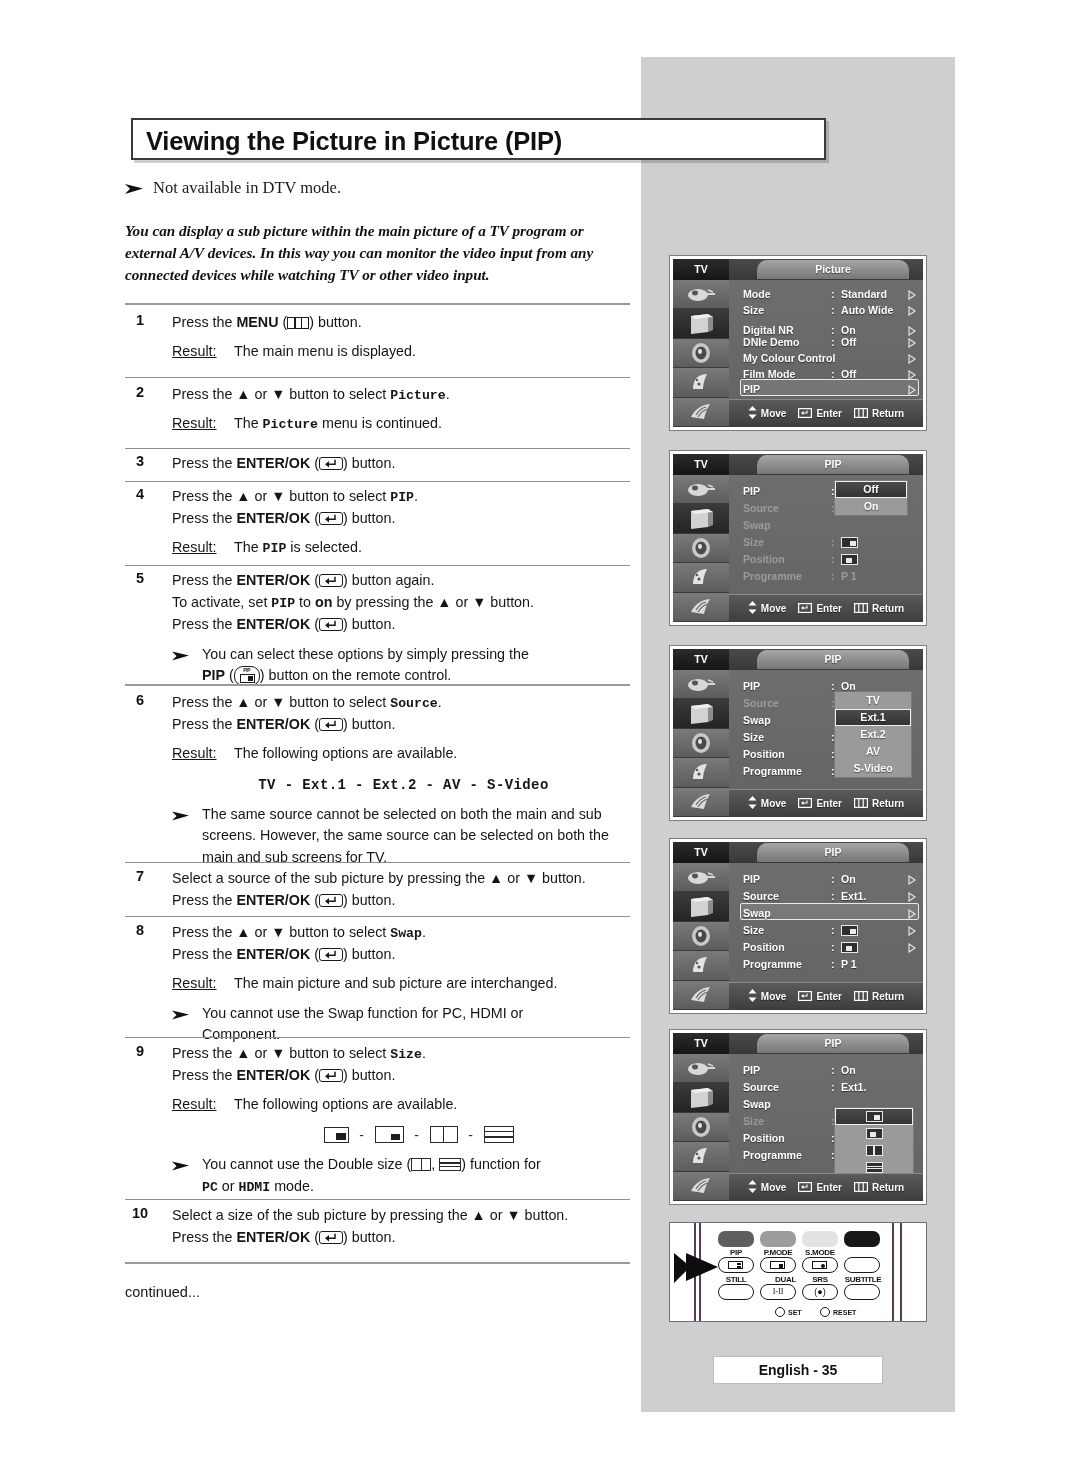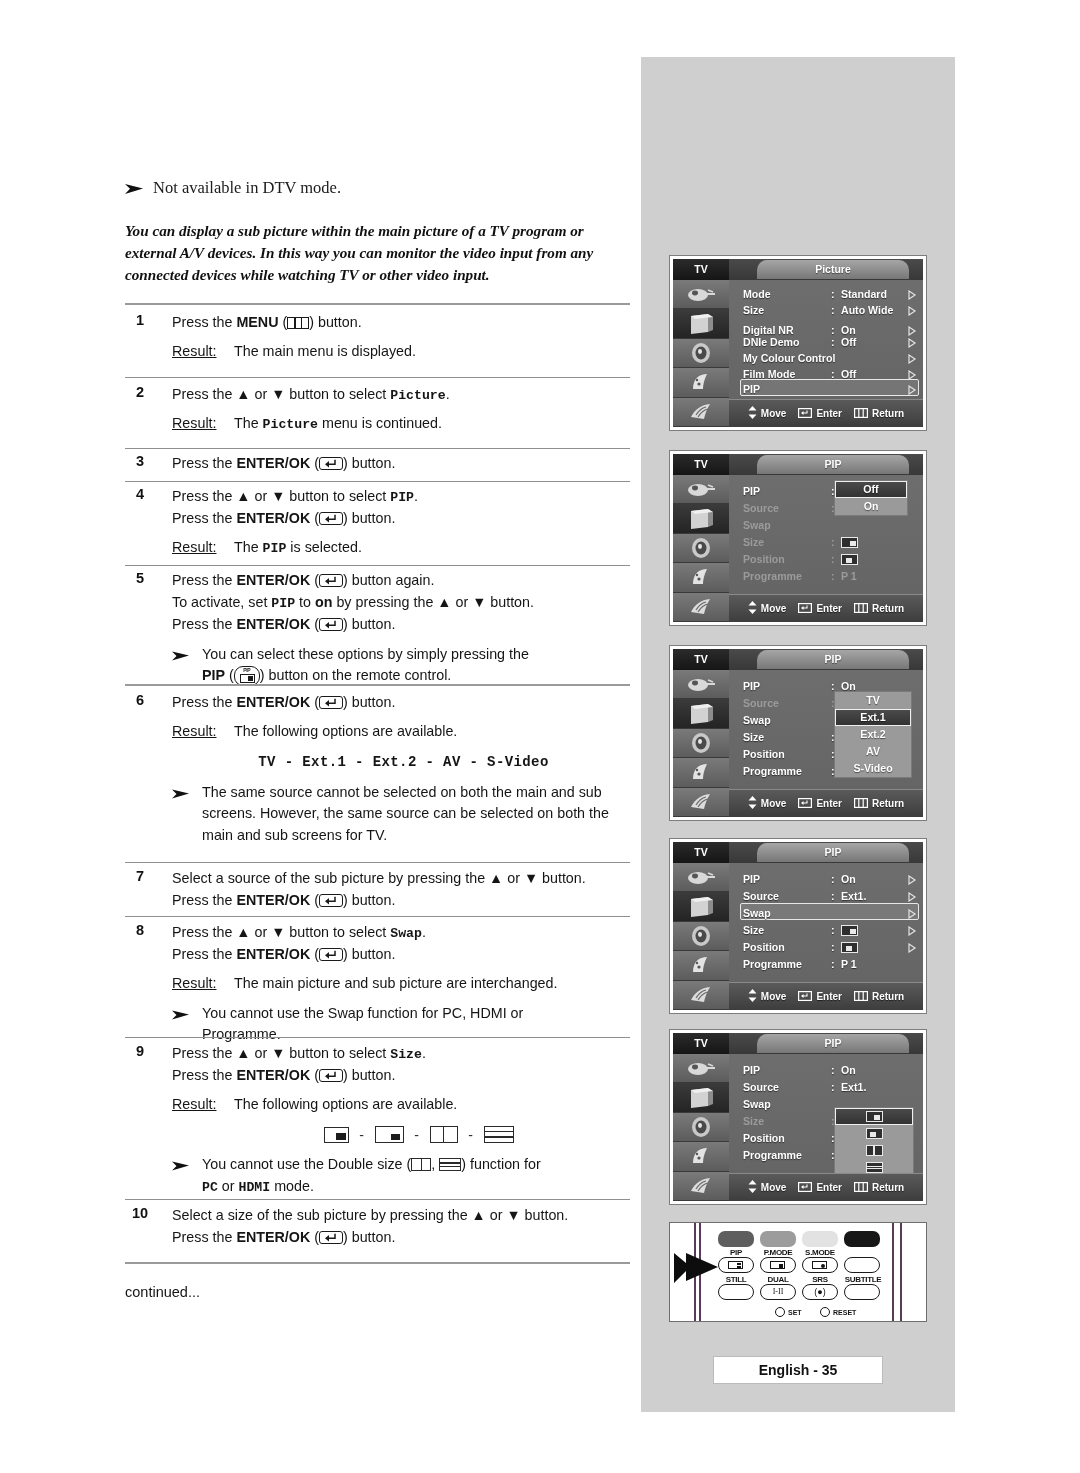--- a/index.html
+++ b/index.html
@@ -235,20 +235,23 @@
     text-align:center;line-height:26px;font-size:14px;font-weight:bold;color:#111;
   }
 </style>
 </head>
 <body>
 
 <div class="page">
 
   <div class="gray-panel"></div>
 
+  <div class="title-box">
+    <div class="t">Viewing the Picture in Picture (PIP)</div>
+  </div>
 
   <div class="lcol">
 
     <div class="note-row" style="left:125px;top:178px;">
       <span class="arrowmark">
         <svg width="20" height="14" viewBox="0 0 20 14">
             <path d="M0 2 L18 6.5 L0 12 L5 6.8 Z" fill="#111"></path>
           </svg>
       </span>
       <span class="serif-note" style="margin-left:8px;">Not available in DTV mode.</span>
@@ -337,20 +340,21 @@
           </span>
         </div>
       </div>
     </div>
 
     <div class="rule thick" style="top:684px;"></div>
 
     <div class="step" style="top:692px;">
       <div class="num">6</div>
       <div class="body">
+        <div><span>Press the ▲ or ▼ button to select </span><span class="mono">Source</span><span>.</span></div>
         <div><span>Press the </span><b class="ui">ENTER/OK</b><span> (</span><span class="ico ico-enter"><svg width="18" height="13" viewBox="0 0 18 13">
                 <path d="M3 6.2 L7 3 L7 9.4 Z" fill="#1a1a1a"></path>
                 <path d="M6.5 6.2 H13 V1.8" stroke="#1a1a1a" stroke-width="1.5" fill="none"></path>
               </svg></span><span>) button.</span></div>
         <div class="result">
           <span class="lbl">Result:</span>
           <span class="val">The following options are available.</span>
         </div>
         <div class="centerline"><span class="mono" style="font-size:14px;letter-spacing:.4px;">TV - Ext.1 - Ext.2 - AV - S-Video</span></div>
         <div class="bullet">
@@ -390,21 +394,21 @@
         <div class="result">
           <span class="lbl">Result:</span>
           <span class="val">The main picture and sub picture are interchanged.</span>
         </div>
         <div class="bullet">
           <span class="am">
             <svg width="20" height="12" viewBox="0 0 20 12">
                 <path d="M0 1.5 L17 5.6 L0 10.5 L4.5 5.9 Z" fill="#111"></path>
               </svg>
           </span>
-          <span class="bt"><span>You cannot use the Swap function for PC, HDMI or</span><br><span>Programme.</span></span>
+          <span class="bt"><span>You cannot use the Swap function for PC, HDMI or</span><br><span>Component.</span></span>
         </div>
       </div>
     </div>
 
     <div class="rule" style="top:1037px;"></div>
 
     <div class="step" style="top:1043px;">
       <div class="num">9</div>
       <div class="body">
         <div><span>Press the ▲ or ▼ button to select </span><span class="mono">Size</span><span>.</span></div>
@@ -1042,21 +1046,21 @@
         </div>
 
       <div class="rbtn" style="left:132px;top:34px;width:36px;height:16px;"></div>
       <div class="rsmallscr" style="left:142px;top:38px;width:15px;height:8px;">
           <span style="position:absolute;right:1.5px;top:2px;width:4px;height:4px;border-radius:50%;background:#141414;display:block;"></span>
         </div>
 
       <div class="rbtn" style="left:174px;top:34px;width:36px;height:16px;"></div>
 
       <div class="rcap" style="left:48px;top:52px;width:36px;">STILL</div>
-      <div class="rcap" style="left:90px;top:52px;width:36px;">DUAL</div>
+      <div class="rcap" style="left:90px;top:52px;width:36px;text-align:right;">DUAL</div>
       <div class="rcap" style="left:132px;top:52px;width:36px;">SRS</div>
       <div class="rcap" style="left:170px;top:52px;width:46px;">SUBTITLE</div>
 
       <div class="rbtn" style="left:48px;top:61px;width:36px;height:16px;"></div>
       <div class="rbtn" style="left:90px;top:61px;width:36px;height:16px;">
           <span style="position:absolute;left:0;right:0;top:2px;text-align:center;font-size:8px;font-family:'Liberation Serif',serif;color:#111;">I-II</span>
         </div>
       <div class="rbtn" style="left:132px;top:61px;width:36px;height:16px;">
           <span style="position:absolute;left:0;right:0;top:2px;text-align:center;font-size:9px;color:#111;">(●)</span>
         </div>

